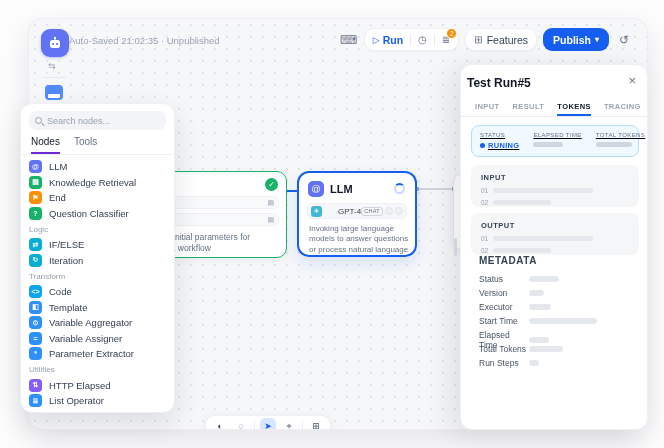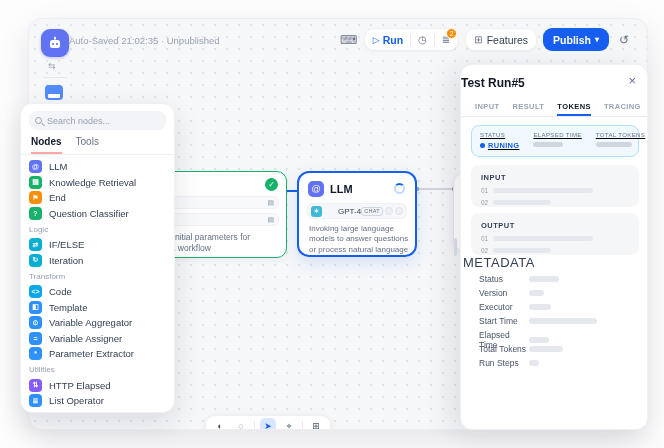--- a/index.html
+++ b/index.html
@@ -37,21 +37,21 @@
 
   
   .node-panel { position:absolute; left:20px; top:103px; width:155px; height:310px; background:#fff; border:1px solid #eef0f2; border-radius:12px; box-shadow:0 10px 28px rgba(16,24,40,.12); z-index:20; overflow:hidden; }
   .np-search { margin:7px 8px 0; height:19px; background:#f2f4f7; border-radius:8px; display:flex; align-items:center; padding:0 6px; }
   .search-glyph { width:7px; height:7px; border:1.3px solid #98a2b3; border-radius:50%; position:relative; flex:none; }
   .search-glyph::after { content:""; position:absolute; width:4px; height:1.3px; background:#98a2b3; transform:rotate(45deg); left:5px; top:6px; }
   .np-search input { border:none; outline:none; background:transparent; font-size:9px; color:#667085; margin-left:5px; width:100%; font-family:inherit; }
   .np-search input::placeholder { color:#98a2b3; }
   .np-tabs { display:flex; gap:14px; padding:6px 10px 0; border-bottom:1px solid #f0f1f3; }
   .np-tab { font-size:10px; color:#667085; padding-bottom:5px; }
-  .np-tab.active { color:#101828; font-weight:bold; border-bottom:2px solid #fca5a5; }
+  .np-tab.active { color:#101828; font-weight:normal; border-bottom:2px solid #6d28d9; }
   .np-list { padding:4px 8px 0; }
   .np-item { display:flex; align-items:center; height:15.6px; border-radius:6px; }
   .np-ic { width:13px; height:13px; border-radius:4px; color:#fff; font-size:7px; display:flex; align-items:center; justify-content:center; flex:none; font-weight:bold; }
   .np-label { font-size:9.5px; color:#344054; font-weight:500; margin-left:7px; white-space:nowrap; }
   .np-section { font-size:8px; color:#98a2b3; height:15.6px; display:flex; align-items:flex-end; padding-bottom:3px; }
 
   
   .edge { position:absolute; z-index:1; }
   .edge-blue { left:254px; top:171px; width:16px; height:2px; background:#155EEF; }
   .edge-gray { left:388px; top:169px; width:37px; height:1.5px; background:#d0d5dd; }
@@ -88,38 +88,38 @@
 
   
   .toolbar { position:absolute; left:176px; top:396px; height:22px; background:#fff; border:1px solid #eef0f2; border-radius:10px; box-shadow:0 2px 8px rgba(16,24,40,.08); display:flex; align-items:center; padding:0 6px; gap:5px; z-index:25; }
   .tb-ic { width:16px; height:16px; border-radius:5px; display:flex; align-items:center; justify-content:center; font-size:9px; color:#475467; }
   .tb-ic.active { background:#d9e6ff; color:#155EEF; }
   .tb-sep { width:1px; height:10px; background:#e9ebef; }
 
   
   .run-panel { position:absolute; left:460px; top:64px; width:188px; height:366px; background:#fff; border:1px solid #eef0f2; border-radius:12px; box-shadow:-10px 4px 28px rgba(16,24,40,.10); z-index:30; overflow:hidden; }
   .resize-handle { position:absolute; left:454px; top:238px; width:3px; height:18px; background:#d0d5dd; border-radius:2px; z-index:31; }
-  .rp-title { position:absolute; left:0; top:11px; font-size:12px; font-weight:bold; color:#101828; }
+  .rp-title { position:absolute; left:6px; top:11px; font-size:12px; font-weight:bold; color:#101828; }
   .rp-close { position:absolute; right:11px; top:8px; font-size:13px; color:#667085; }
   .rp-tabs { position:absolute; left:0; top:33px; width:100%; height:19px; display:flex; gap:13px; padding:0 14px; border-bottom:1px solid #eaecf0; }
   .rp-tab { font-size:7.5px; font-weight:bold; letter-spacing:.4px; color:#98a2b3; padding-top:4px; }
   .rp-tab.active { color:#101828; border-bottom:2px solid #155EEF; }
   .status-card { position:absolute; left:10px; top:60px; width:168px; height:32px; background:#f0f9ff; border:1px solid #b2ddff; border-radius:8px; display:flex; padding:6px 8px 0; }
   .sc-col { margin-right:14px;text-decoration:underline; }
   .sc-label { font-size:6px; color:#667085; letter-spacing:.4px; white-space:nowrap; }
   .sc-value { display:flex; align-items:center; margin-top:3px; }
   .sc-dot { width:5px; height:5px; border-radius:50%; background:#155EEF; margin-right:3px; }
   .sc-running { font-size:7.5px; font-weight:bold; color:#155EEF; letter-spacing:.3px; }
   .skeleton { background:#cfd6df; border-radius:3px; height:5px; margin-top:4px; }
   .io-card { position:absolute; left:10px; width:168px; background:#f5f6f8; border-radius:8px; }
   .io-label { font-size:7.5px; font-weight:bold; color:#344054; letter-spacing:.5px; padding:8px 0 0 10px; }
   .io-row { display:flex; align-items:center; padding:0 10px; margin-top:5px; }
   .io-num { font-size:6.5px; color:#98a2b3; width:12px; }
   .io-bar { height:5px; background:#e4e7ec; border-radius:3px; }
-  .meta-label { position:absolute; left:2px; top:190px; font-size:13px; font-weight:normal; color:#344054; letter-spacing:.5px; }
+  .meta-label { position:absolute; left:18px; top:190px; font-size:10px; font-weight:bold; color:#344054; letter-spacing:.5px; }
   .meta-row { position:absolute; left:18px; width:160px; display:flex; align-items:center; }
   .meta-key { font-size:8.5px; color:#475467; width:50px; }
   .meta-bar { height:6px; background:#e4e7ec; border-radius:3px; }
 </style>
 </head>
 <body>
 
 <div class="window">
 
   <div class="app-icon">

